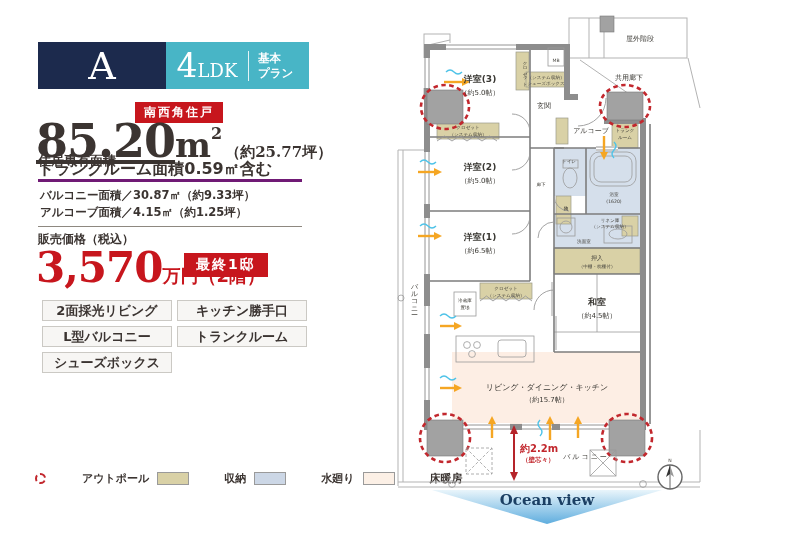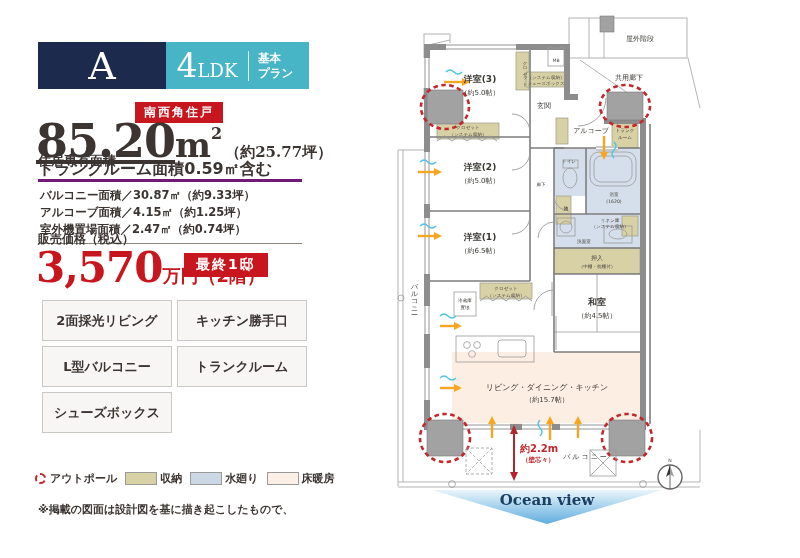--- a/index.html
+++ b/index.html
@@ -45,28 +45,28 @@
 
   .price-label{position:absolute;left:38px;top:231px;font-size:12px;font-weight:bold;}
   .price-line{position:absolute;left:36px;top:243px;color:var(--red);white-space:nowrap;}
   .price-value{font-size:42px;font-weight:bold;letter-spacing:-1px;}
   .price-suffix{font-size:18px;font-weight:bold;}
   .final-badge{position:absolute;left:184px;top:253px;background:var(--red);color:#fff;
     font-size:14px;font-weight:bold;padding:3px 12px;letter-spacing:2px;}
 
   .features{position:absolute;left:42px;top:300px;width:266px;display:grid;
     grid-template-columns:130px 130px;gap:5px;}
-  .feature-box{height:41px;background:#f7f6f4;border:1px solid #cbc9c4;display:flex;
+  .feature-box{height:21px;background:#f7f6f4;border:1px solid #cbc9c4;display:flex;
     align-items:center;justify-content:center;font-size:13px;font-weight:bold;white-space:nowrap;text-align:right;}
 
   .legend{position:absolute;left:35px;top:471px;display:flex;align-items:center;font-size:11px;
     font-weight:bold;}
   .legend-circle{width:11px;height:11px;border:2px dashed var(--outpole_red);border-radius:50%;
     margin-right:4px;}
-  .legend-label{margin-right:8px;}
+  .legend-label{margin-right:8px;margin-left:32px;}
   .swatch{width:32px;height:13px;border:1px solid #9a9a9a;margin-right:3px;}
   .sw-storage{background:var(--storage_beige);}
   .sw-water{background:#ccd7e6;}
   .sw-heating{background:#fcf0e6;}
 
   .disclaimer{position:absolute;left:38px;top:502px;font-size:11px;font-weight:bold;line-height:1.5;}
 
   
   .plan-svg{position:absolute;left:388px;top:6px;}
   .wall{fill:var(--wall_gray);}
@@ -114,21 +114,20 @@
 <div class="area-label">住居専有面積</div>
 <div class="corner-badge">南西角住戸</div>
 <div class="area-main serif">
   <span class="area-value">85.20</span><span class="area-unit">m</span><span class="area-sup">2</span><span class="area-tsubo">（約25.77坪）</span>
 </div>
 <div class="trunk-note">トランクルーム面積0.59㎡含む</div>
 
 <div class="detail-block">
   <div class="detail-line">バルコニー面積／30.87㎡（約9.33坪）</div>
   <div class="detail-line">アルコーブ面積／4.15㎡（約1.25坪）</div>
-  <div class="detail-line">室外機置場面積／2.47㎡（約0.74坪）</div>
 </div>
 
 <div class="price-label">販売価格（税込）</div>
 <div class="price-line">
   <span class="price-value serif">3,570</span><span class="price-suffix">万円（2階）</span>
 </div>
 <div class="final-badge">最終1邸</div>
 
 <div class="features">
   <div class="feature-box">2面採光リビング</div>
@@ -143,21 +142,20 @@
   <span class="legend-label">アウトポール</span>
   <span class="swatch sw-storage"></span>
   <span class="legend-label">収納</span>
   <span class="swatch sw-water"></span>
   <span class="legend-label">水廻り</span>
   <span class="swatch sw-heating"></span>
   <span class="legend-label">床暖房</span>
 </div>
 
 <div class="disclaimer">
-  <div>※掲載の図面は設計図を基に描き起こしたもので、</div>
 </div>
 
 <svg class="plan-svg" width="412" height="548" viewBox="388 6 412 548">
   <defs>
     <linearGradient id="oceanGrad" x1="0" y1="0" x2="0" y2="1">
       <stop offset="0" stop-color="#e9f5fb"></stop>
       <stop offset="1" stop-color="#5fadde"></stop>
     </linearGradient>
   </defs>
 

